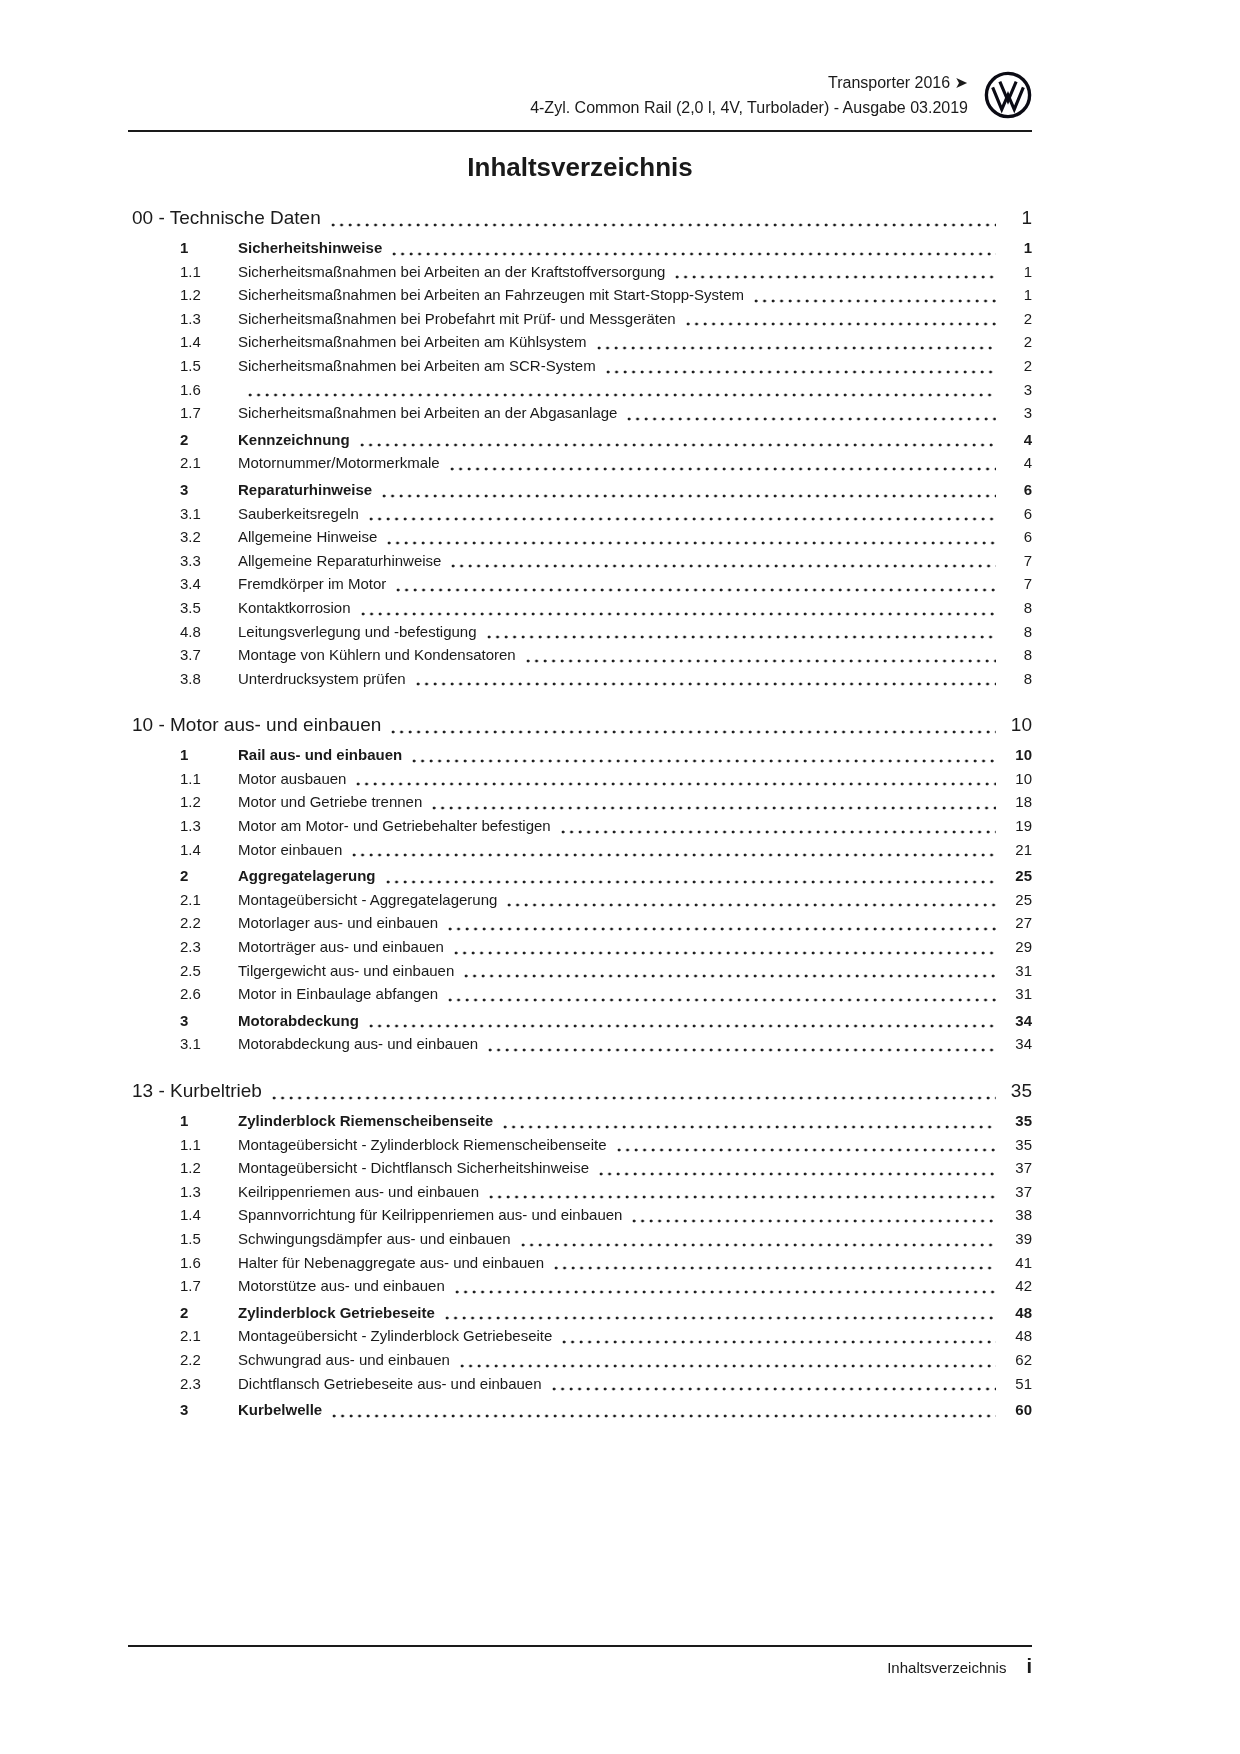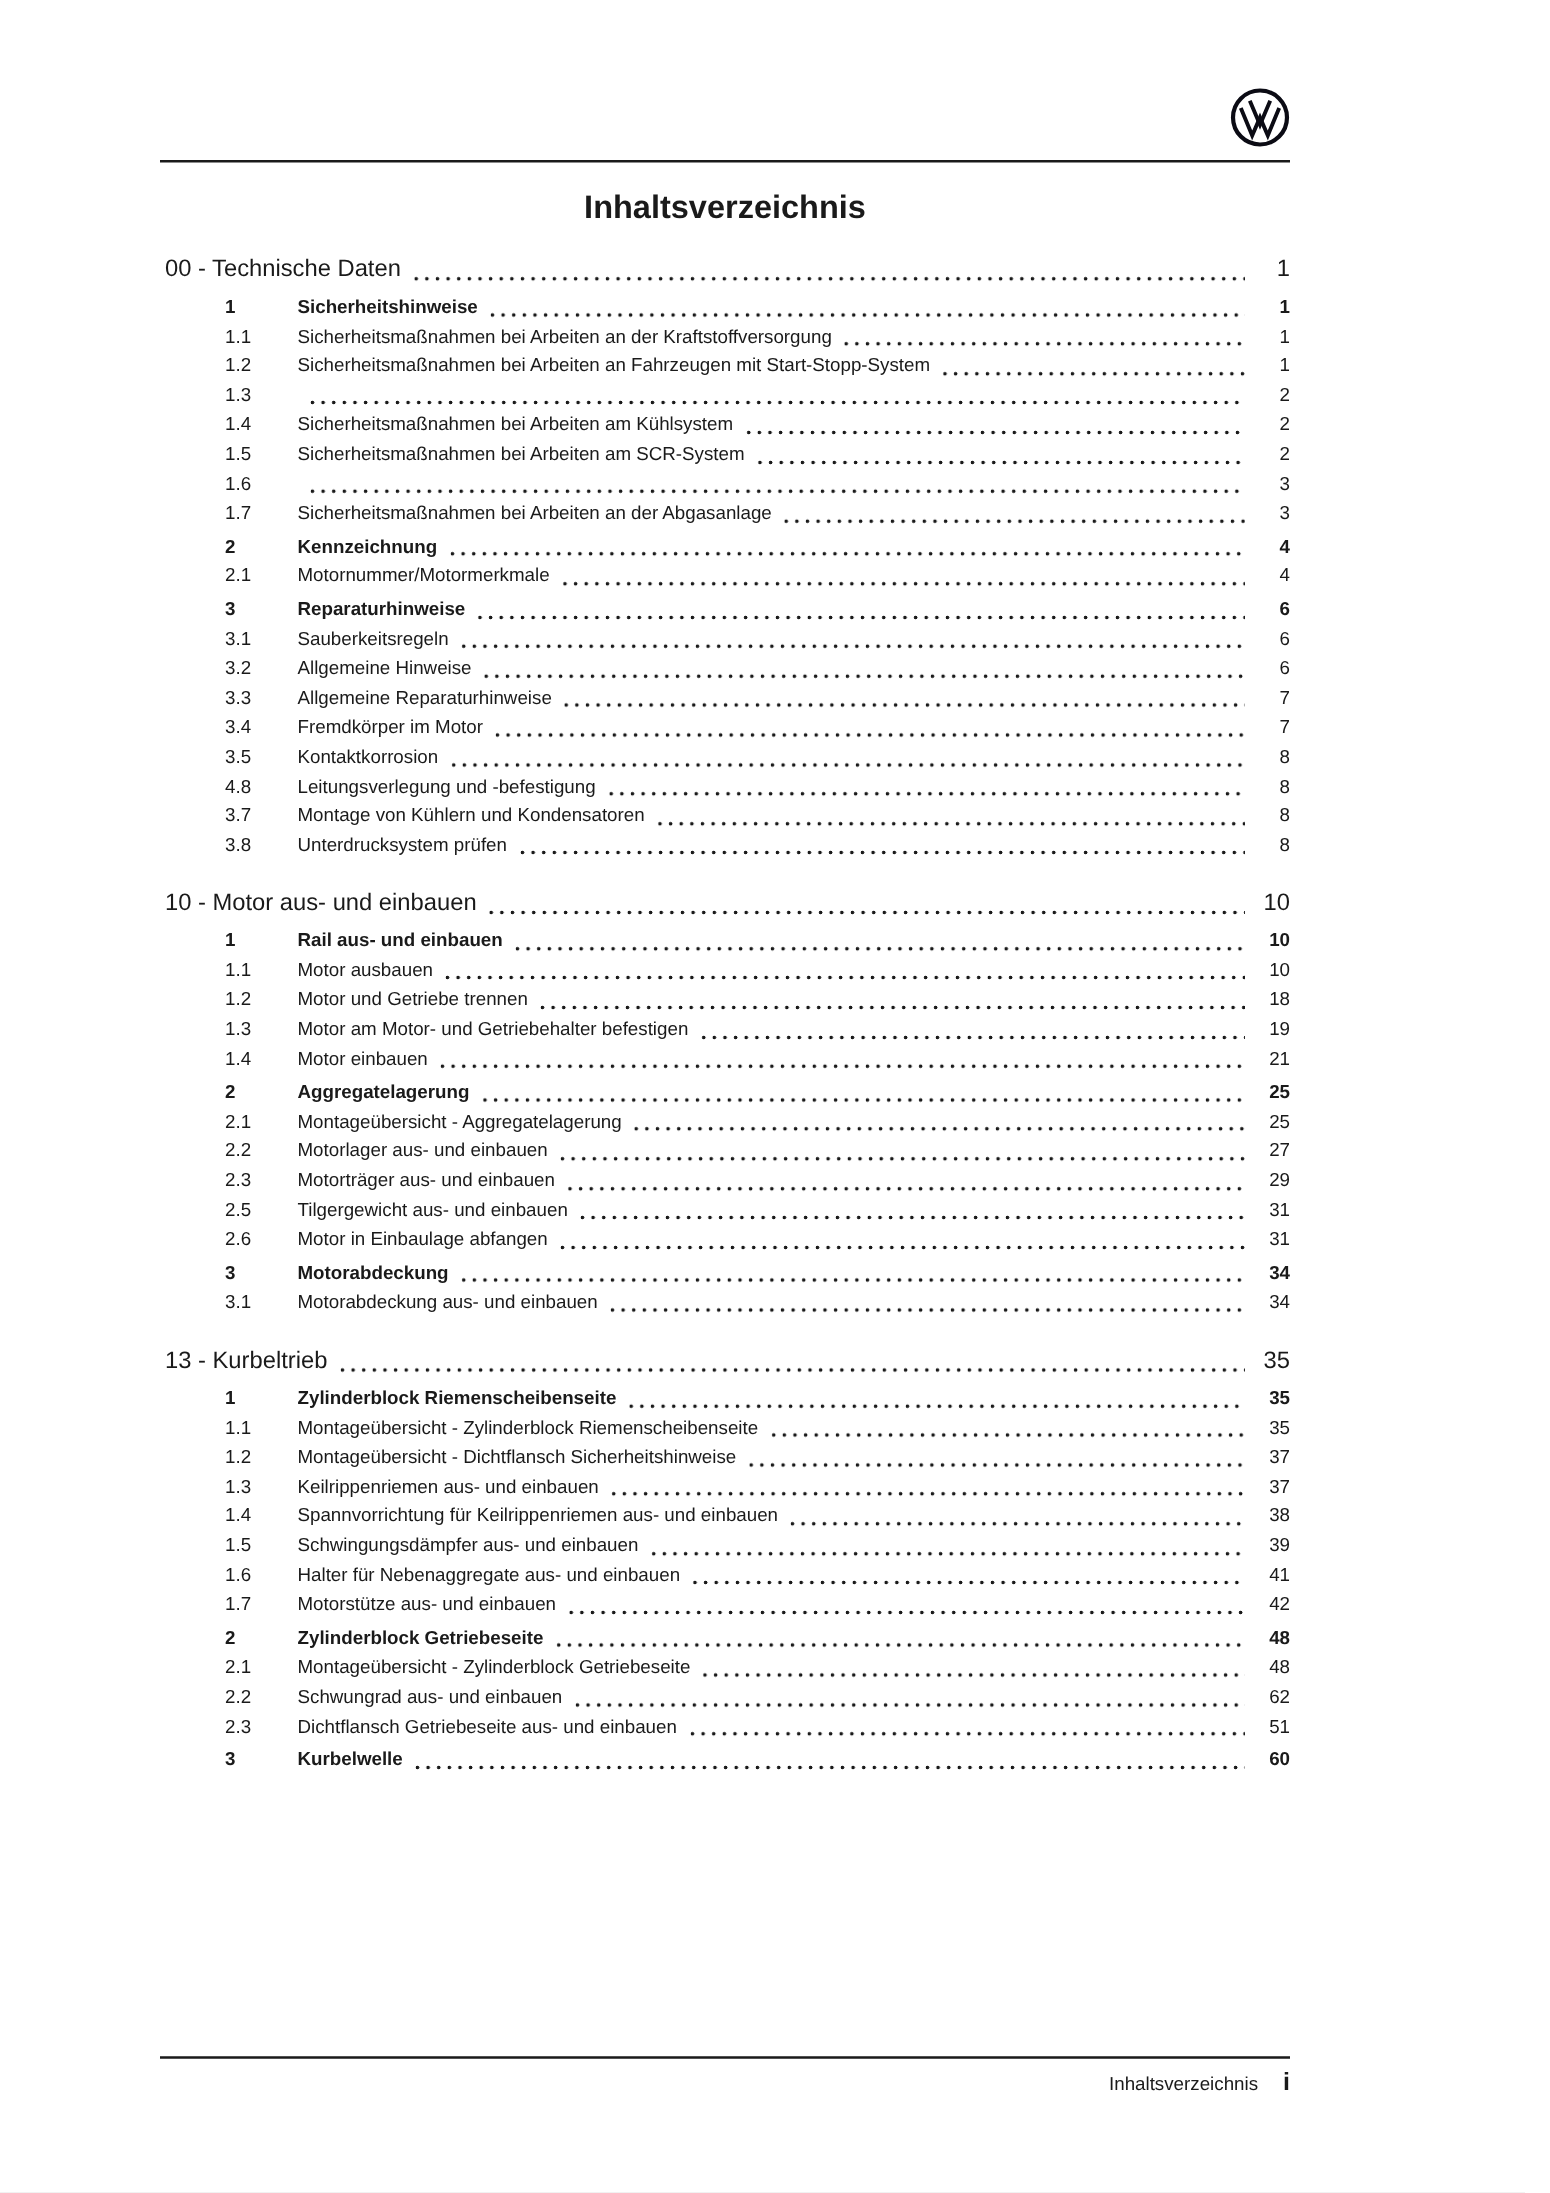--- a/index.html
+++ b/index.html
@@ -101,20 +101,24 @@
   .footer-label { font-size: 15px; }
   .footer-page { font-size: 20px; font-weight: bold; }
 </style>
 </head>
 <body>
 
 <div class="page">
   <div class="content">
 
     <div class="header">
+      <div class="header-text">
+        <div>Transporter 2016 ➤</div>
+        <div>4-Zyl. Common Rail (2,0 l, 4V, Turbolader) - Ausgabe 03.2019</div>
+      </div>
       <div class="logo">
         <svg viewBox="0 0 100 100" width="48" height="48" aria-hidden="true">
           <circle cx="50" cy="50" r="45" fill="none" stroke="#0b0b14" stroke-width="7"></circle>
           <polyline points="33,22 50,62 67,22" fill="none" stroke="#0b0b14" stroke-width="6.5" stroke-linecap="butt" stroke-linejoin="miter"></polyline>
           <polyline points="18,34 37,80 50,50 63,80 82,34" fill="none" stroke="#0b0b14" stroke-width="6.5" stroke-linecap="butt" stroke-linejoin="miter"></polyline>
         </svg>
       </div>
     </div>
 
     <div class="page-title">Inhaltsverzeichnis</div>
@@ -138,20 +142,21 @@
           <span class="page-num">1</span>
         </div>
         <div class="toc-row section">
           <span class="sec-num">1.2</span>
           <span class="sec-title">Sicherheitsmaßnahmen bei Arbeiten an Fahrzeugen mit Start-Stopp-System</span>
           <span class="leader"></span>
           <span class="page-num">1</span>
         </div>
         <div class="toc-row section">
           <span class="sec-num">1.3</span>
+          <span class="sec-title">Sicherheitsmaßnahmen bei Probefahrt mit Prüf- und Messgeräten</span>
           <span class="leader"></span>
           <span class="page-num">2</span>
         </div>
         <div class="toc-row section">
           <span class="sec-num">1.4</span>
           <span class="sec-title">Sicherheitsmaßnahmen bei Arbeiten am Kühlsystem</span>
           <span class="leader"></span>
           <span class="page-num">2</span>
         </div>
         <div class="toc-row section">

